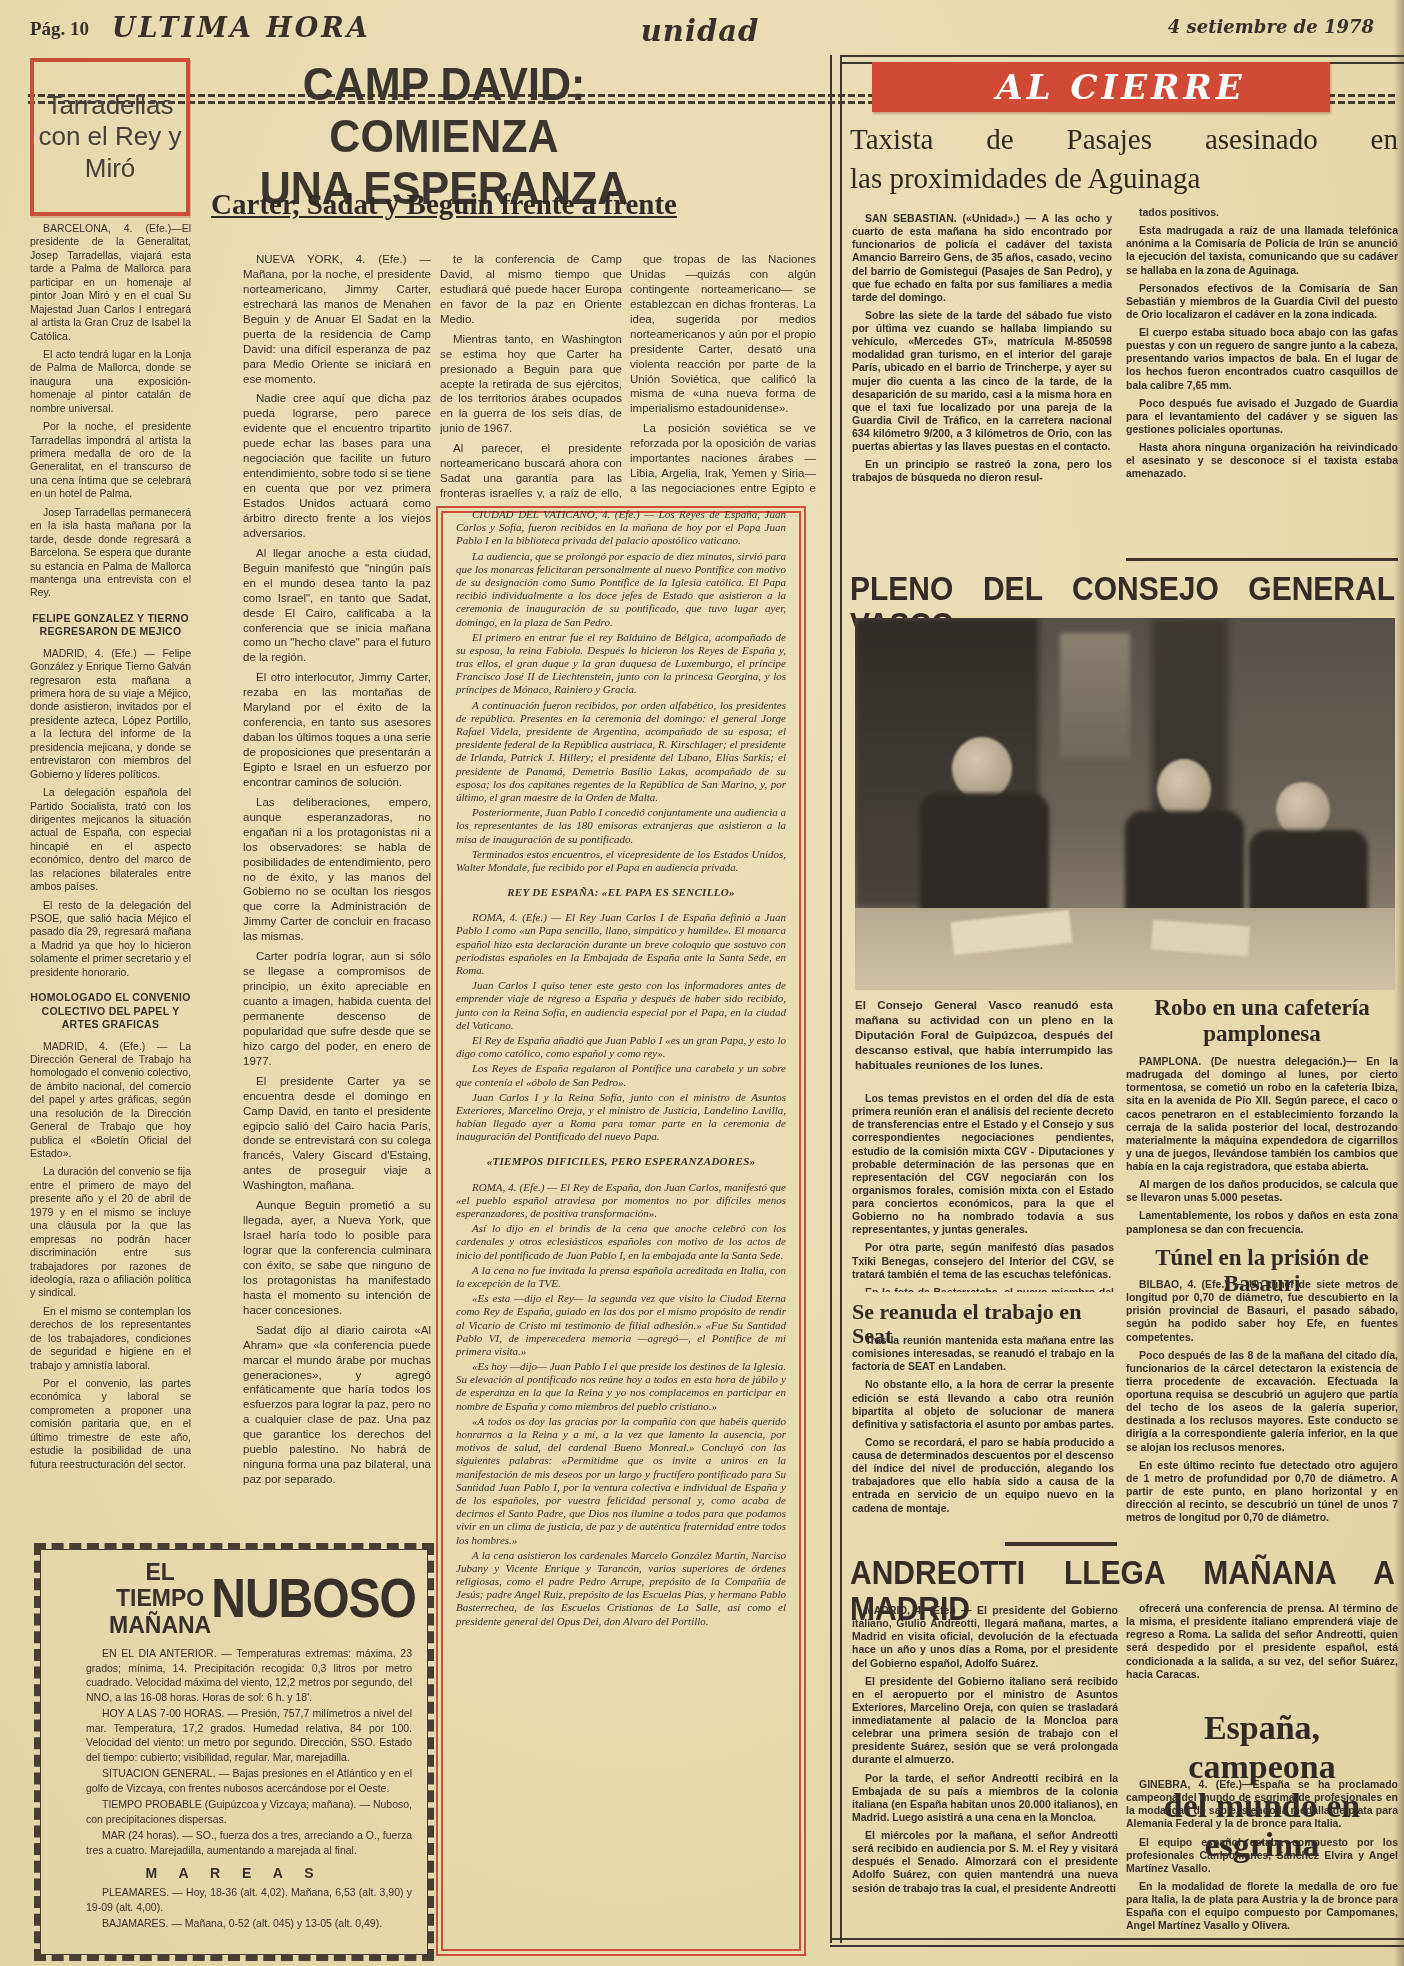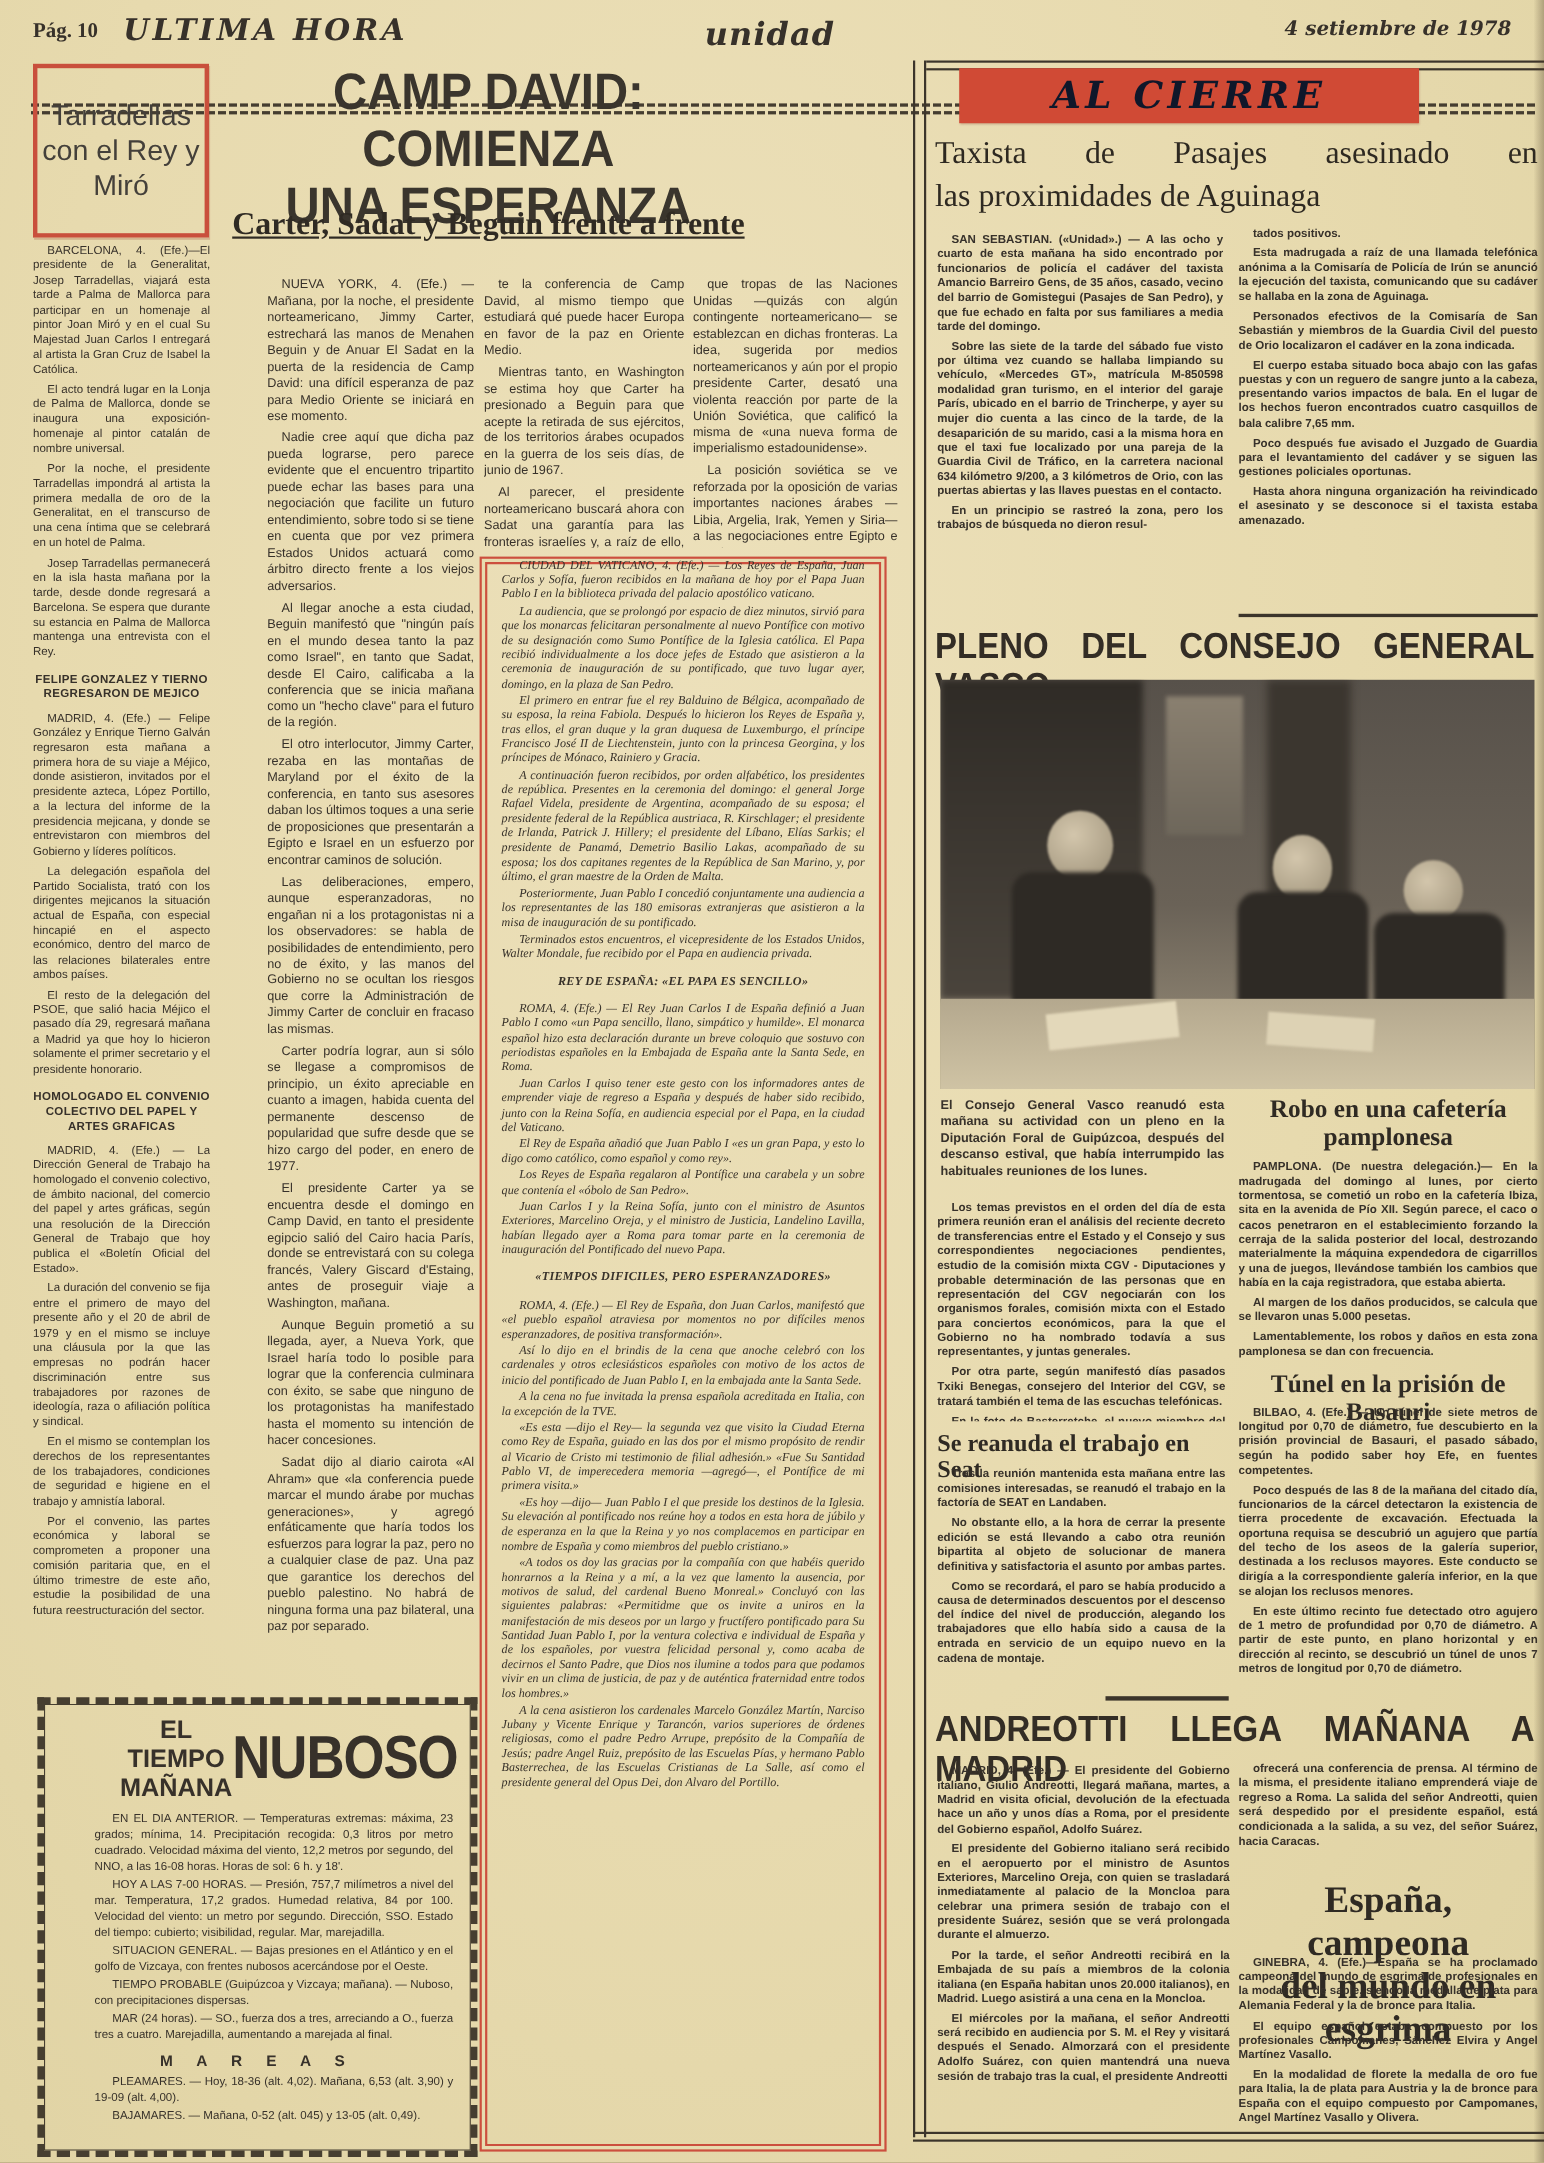--- a/index.html
+++ b/index.html
@@ -34,22 +34,22 @@
   .camp-head{font:bold 43px/1.12 "Liberation Sans",sans-serif;letter-spacing:0px;text-align:center;color:#3a352d;transform:scaleY(1.08);transform-origin:top center;}
   .camp-sub{font:bold 29px "Liberation Serif",serif;text-align:center;color:#2f2a23;}
   
   .reyes-box{border:2px solid #cc4f3e;box-shadow:inset 0 0 0 3px rgba(0,0,0,0), inset 0 0 0 3px #e7dbb0, inset 0 0 0 5px #cc4f3e;
              overflow:hidden;}
   .reyes-title{font:36px/1.15 "Liberation Serif",serif;text-align:center;color:#3b352c;margin:20px 8px 16px;}
   .reyes-body{font:italic 11px/1.2 "Liberation Serif",serif;padding:0 18px;text-align:justify;hyphens:auto;overflow:hidden;}
   .reyes-body .p{margin-bottom:2px;text-indent:16px;}
   .reyes-body .sub{text-indent:0;text-align:center;font-weight:bold;margin:12px 0;letter-spacing:.3px;}
   
-  .cierre-banner{background:#d04a35;color:#0f172a;display:flex;align-items:center;justify-content:center;
-                 font:bold italic 34px "DejaVu Serif",serif;letter-spacing:4px;box-shadow:1px 2px 2px rgba(120,40,25,.3);}
+  .cierre-banner{background:#d04a35;color:#ffffff;display:flex;align-items:center;justify-content:center;
+                 font:bold italic 34px "DejaVu Serif",serif;letter-spacing:4px;box-shadow:1px 2px 2px rgba(120,40,25,.3);padding-left:40px;}
   .taxista-head{font:29px/1.35 "Liberation Serif",serif;color:#2e2921;}
   .taxista-head .l1{text-align:justify;text-align-last:justify;}
   .newsbold{font:bold 10.5px/1.25 "Liberation Sans",sans-serif;}
   .sec-head-sans{font:bold 30px/1.1 "Liberation Sans",sans-serif;text-align:justify;text-align-last:justify;transform:scaleY(1.1);transform-origin:top left;color:#332d25;}
   .serif-head{font:bold 23px/1.15 "Liberation Serif",serif;text-align:center;color:#2f2a23;}
   .serif-head-left{font:bold 22px/1.1 "Liberation Serif",serif;color:#2f2a23;}
   
   .photo{background:linear-gradient(180deg,#57514a 0%,#6a6257 55%,#8d8371 86%,#a2977f 100%);overflow:hidden;}
   .photo > div{position:absolute;}
   .ph-dark1{left:0;top:0;width:34%;height:78%;background:linear-gradient(180deg,#2f2b26,#4a443c);filter:blur(3px);}

